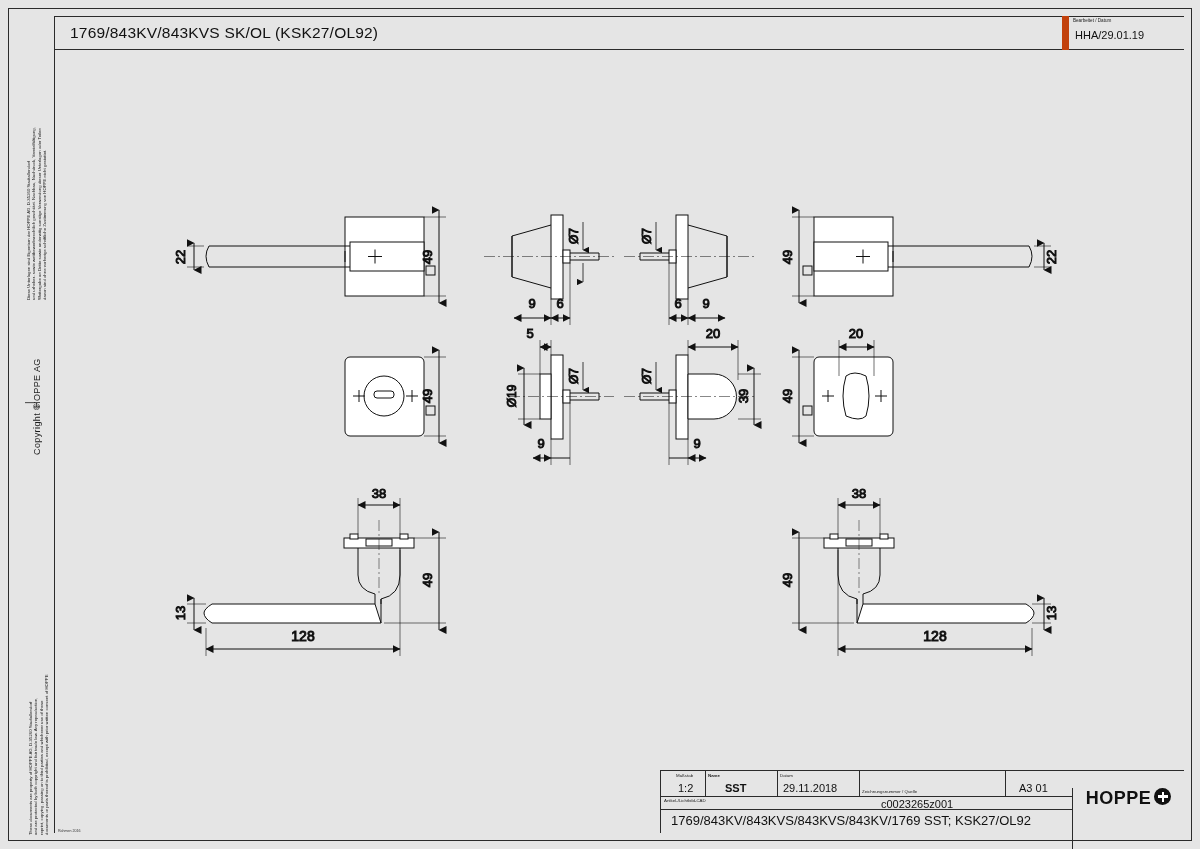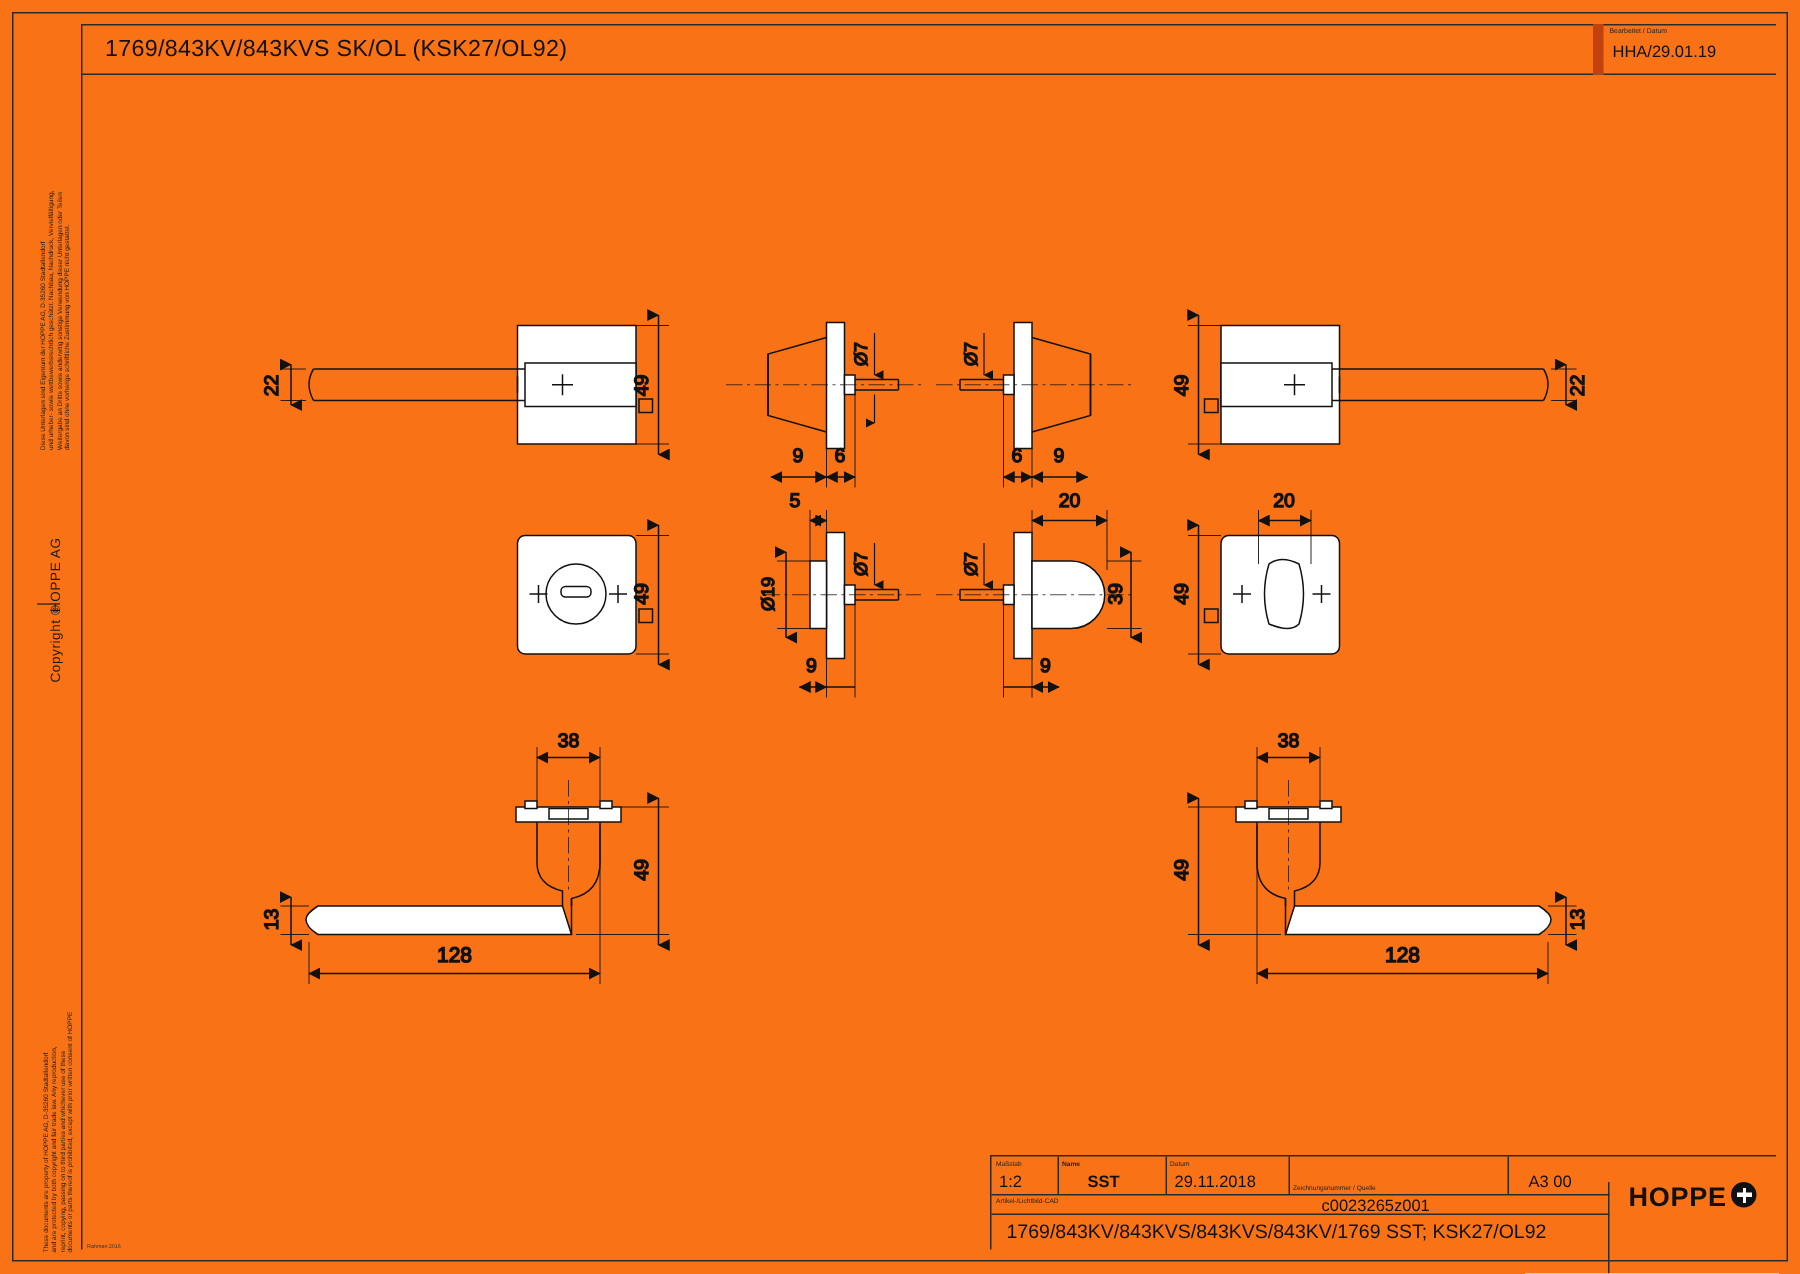--- a/index.html
+++ b/index.html
@@ -1,17 +1,17 @@
 <!DOCTYPE html>
 <html><head>
 <meta charset="utf-8">
 <style>
   html,body{margin:0;padding:0;background:#ffffff;}
   body{font-family:"Liberation Sans", sans-serif;color:#1a1a1a;}
-  #sheet{position:relative;width:1200px;height:849px;background:#f97316;overflow:hidden;}
+  #sheet{position:relative;width:1200px;height:849px;background:#e5e5e5;overflow:hidden;}
 
   
   .frame-outer{position:absolute;left:8px;top:8px;width:1184px;height:833px;border:1px solid #2b2b2b;box-sizing:border-box;}
   .frame-inner{position:absolute;left:54px;top:16px;width:1130px;height:817px;border:1px solid #2b2b2b;border-right:none;border-bottom:none;box-sizing:border-box;}
   .title-bar{position:absolute;left:54px;top:16px;width:1130px;height:34px;border-bottom:1px solid #2b2b2b;box-sizing:border-box;}
   .title-text{position:absolute;left:16px;top:8px;font-size:15.5px;letter-spacing:.2px;color:#111;}
   .rev-box{position:absolute;right:0;top:0;width:122px;height:34px;border-left:7px solid #c2410c;box-sizing:border-box;}
   .rev-label{position:absolute;left:4px;top:2px;font-size:4.6px;color:#222;}
   .rev-val{position:absolute;left:6px;top:13px;font-size:11px;color:#111;}
 
@@ -370,38 +370,38 @@
   </div>
 
   <div class="tb">
     <div class="hline" style="top:25px;width:412px;"></div>
     <div class="hline" style="top:38px;width:412px;"></div>
     <div class="vline" style="left:44px;height:25px;"></div>
     <div class="vline" style="left:116px;height:25px;"></div>
     <div class="vline" style="left:198px;height:25px;"></div>
     <div class="vline" style="left:344px;height:25px;"></div>
 
-    <div class="cell" style="left:0;top:0;width:44px;height:25px;">
+    <div class="cell" style="left:12px;top:0;width:44px;height:25px;">
       <div class="lab">Maßstab</div>
       <div class="val">1:2</div>
     </div>
     <div class="cell" style="left:44px;top:0;width:72px;height:25px;font-weight:bold;">
       <div class="lab">Name</div>
       <div class="val" style="left:20px;">SST</div>
     </div>
     <div class="cell" style="left:116px;top:0;width:82px;height:25px;">
       <div class="lab">Datum</div>
       <div class="val" style="left:6px;">29.11.2018</div>
     </div>
     <div class="cell" style="left:198px;top:16px;width:146px;height:25px;text-decoration:underline;">
       <div class="lab">Zeichnungsnummer / Quelle</div>
       <div class="val" style="left:22px;">c0023265z001</div>
     </div>
     <div class="cell" style="left:344px;top:0;width:68px;height:25px;">
-      <div class="val" style="left:14px;">A3 00</div>
+      <div class="val" style="left:14px;">A3 01</div>
     </div>
     <div class="cell" style="left:0;top:25px;width:412px;height:13px;">
       <div class="lab">Artikel-/Lichtbild-CAD</div>
     </div>
     <div class="cell bottomline" style="left:10px;top:42px;width:400px;">1769/843KV/843KVS/843KVS/843KV/1769   SST; KSK27/OL92</div>
 
     <div class="logo-box">
       <span class="logo-text">HOPPE</span>
         <span class="logo-mark"></span>
     </div>

